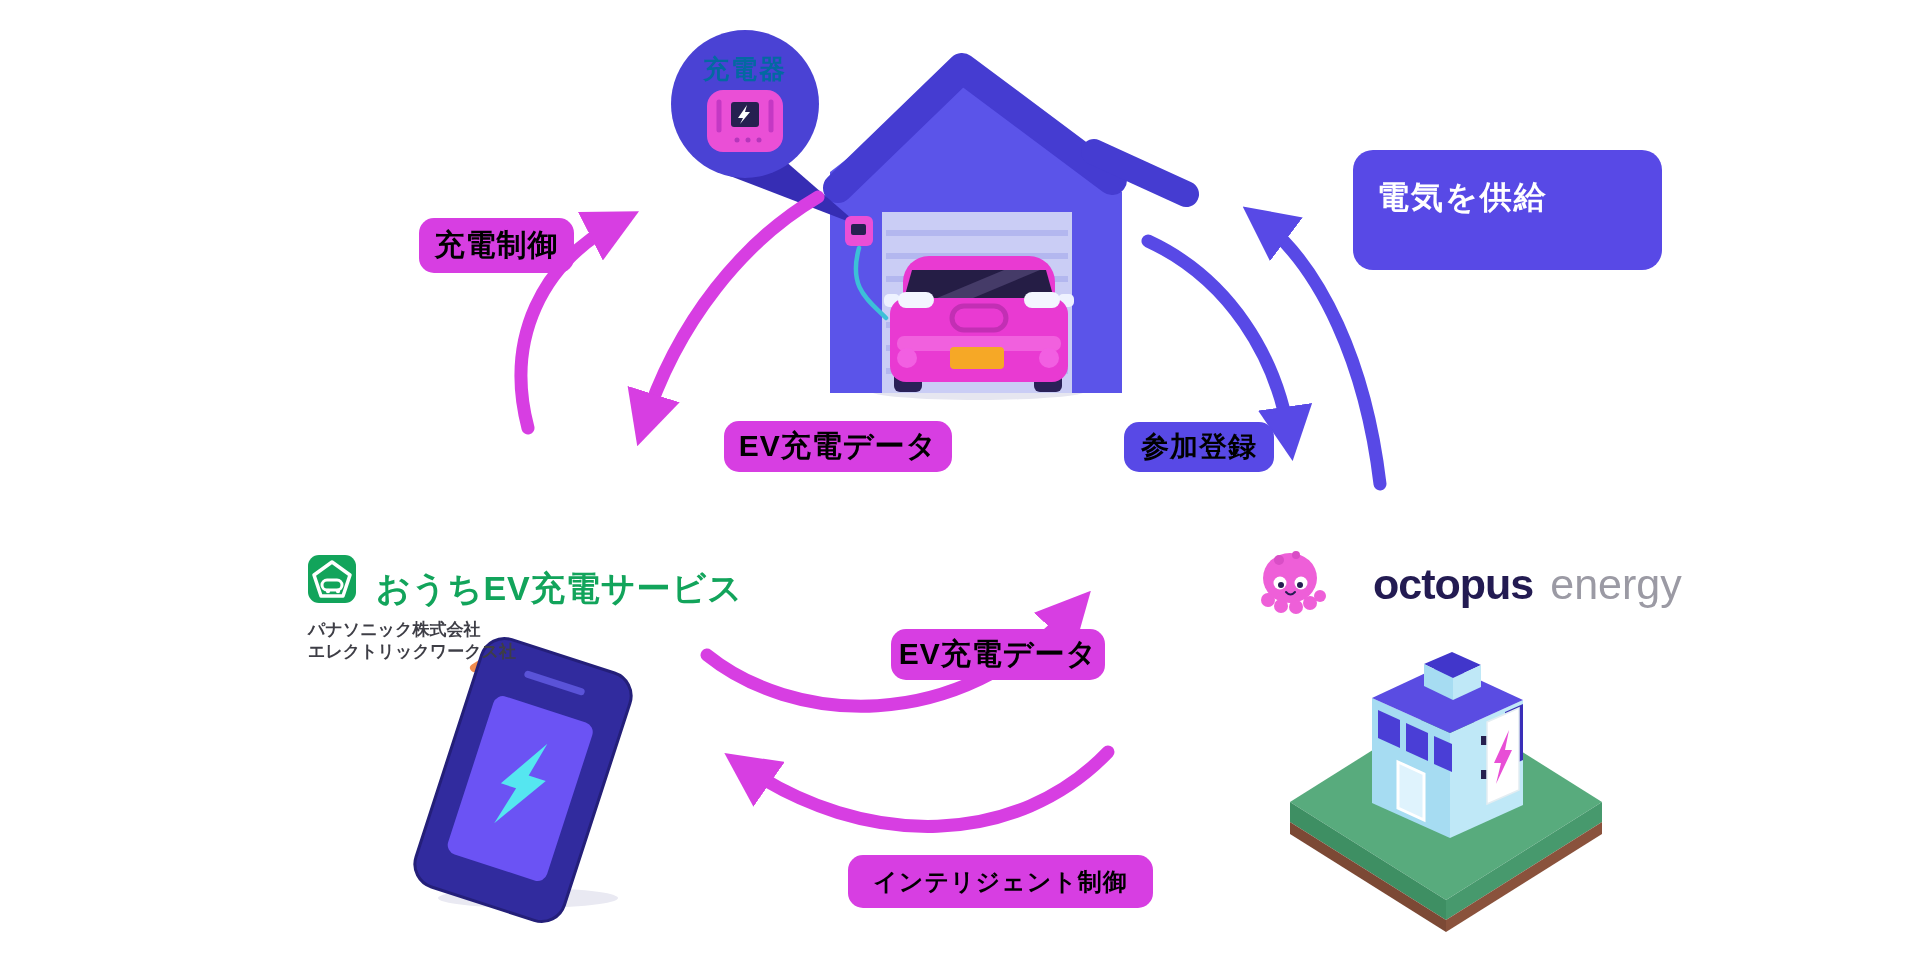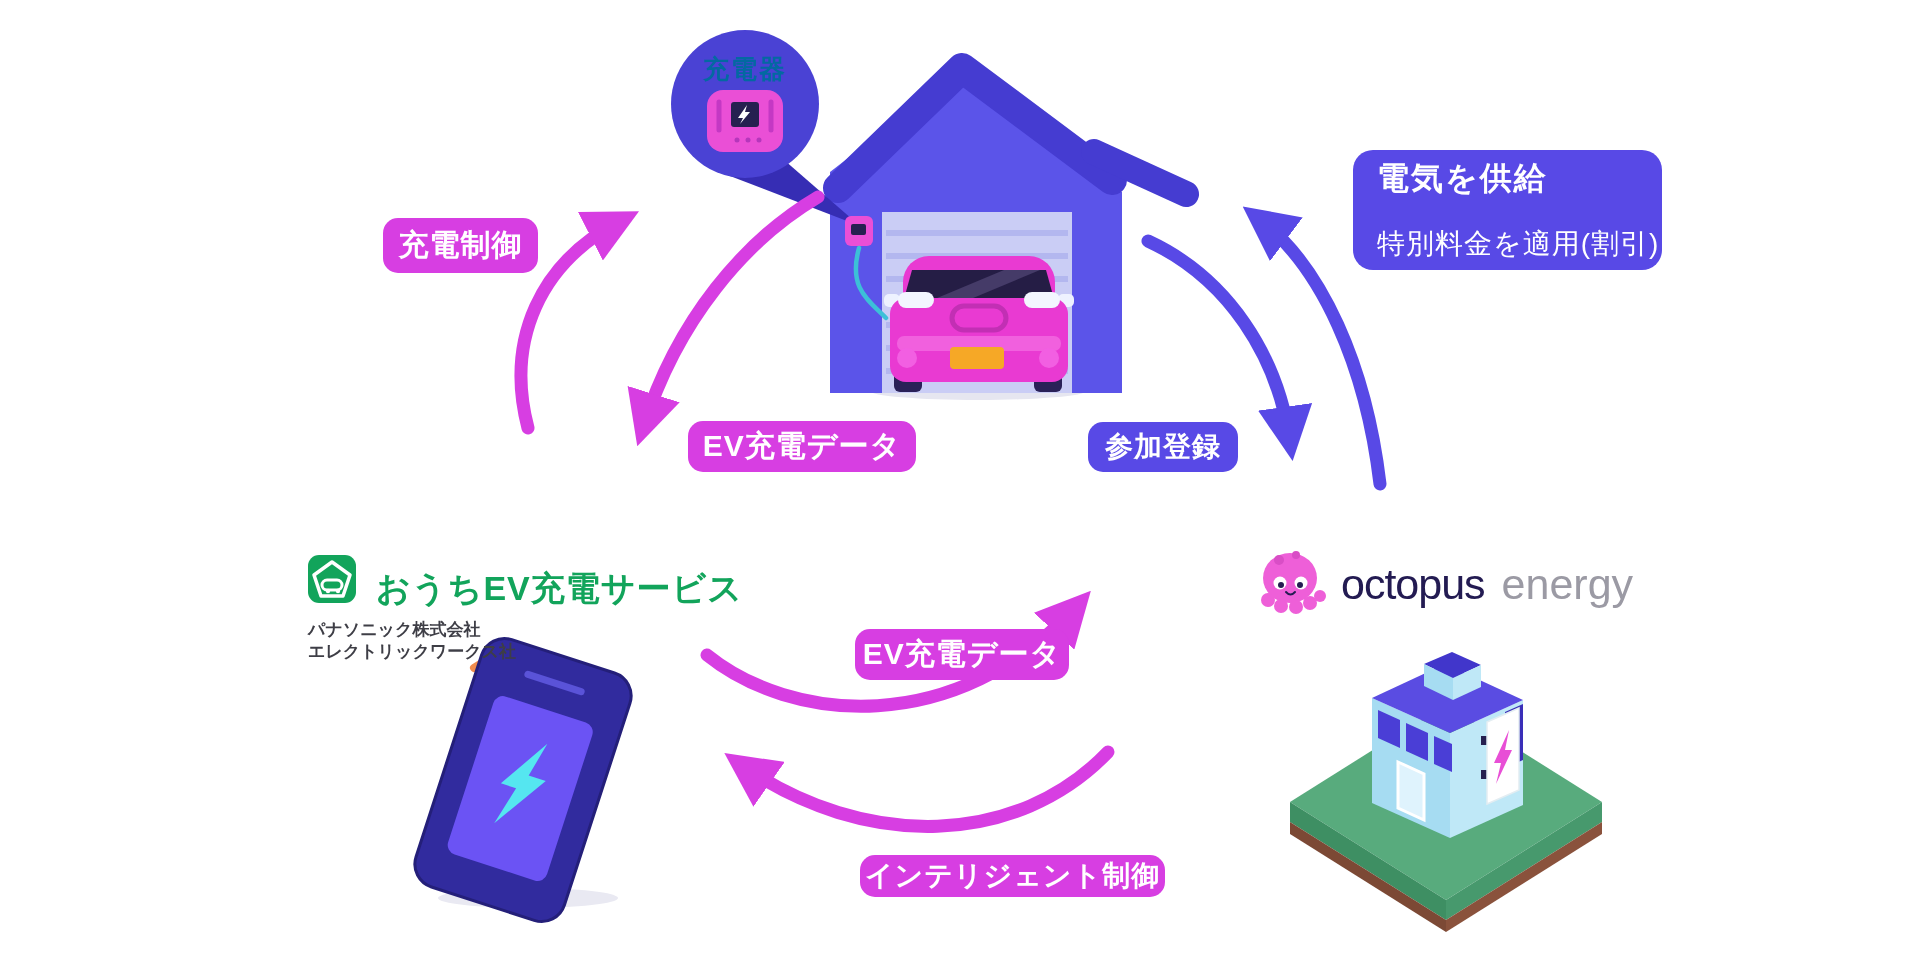--- a/index.html
+++ b/index.html
@@ -3,22 +3,23 @@
 <meta charset="utf-8">
 <style>
   html,body{margin:0;padding:0;background:#ffffff;}
   .stage{
     position:relative;width:1920px;height:958px;background:#ffffff;overflow:hidden;
     font-family:"Liberation Sans","DejaVu Sans",sans-serif;
   }
   .stage svg{position:absolute;left:0;top:0;}
   .pill{
     position:absolute;display:flex;align-items:center;justify-content:center;
-    color:#ffffff;border-radius:15px;font-weight:700;letter-spacing:1px;
+    color:#000000;border-radius:15px;font-weight:700;letter-spacing:1px;
     white-space:nowrap;
+    margin-left:36px;
   }
   .pill.pink{background:#d73ee2;}
   .pill.purple{background:#5849e6;text-align:center;}
   .supply-box{
     position:absolute;left:1353px;top:150px;width:309px;height:120px;
     background:#5849e6;border-radius:20px;color:#fff;
     display:flex;flex-direction:column;justify-content:center;padding-left:24px;box-sizing:border-box;
   }
   .supply-title{font-size:32px;font-weight:700;letter-spacing:2px;margin-bottom:24px;}
   .supply-sub{font-size:28px;font-weight:400;letter-spacing:1px;}
@@ -30,21 +31,21 @@
     position:absolute;left:364px;top:566px;font-size:34px;font-weight:700;
     color:#12a45b;letter-spacing:1px;white-space:nowrap;margin-left:12px;
   }
   .company{
     position:absolute;left:308px;top:619px;font-size:17px;line-height:22px;
     color:#3e3e46;font-weight:700;white-space:nowrap;
   }
   .wordmark{
     position:absolute;left:1341px;top:560px;font-size:43px;white-space:nowrap;
   }
-  .wordmark .bold{color:#231b52;font-weight:400;letter-spacing:-1px;}
+  .wordmark .bold{color:#231b52;font-weight:700;letter-spacing:-1px;margin-left:32px;}
   .wordmark .light{color:#9b9aa4;font-weight:300;margin-left:17px;}
 </style>
 </head>
 <body>
 
 <div class="stage">
 
   <svg width="1920" height="958" viewBox="0 0 1920 958">
     <defs>
       <marker id="ah-pink" viewBox="0 0 10 10" refX="6.5" refY="5" markerWidth="4.2" markerHeight="4.2" orient="auto">
@@ -182,26 +183,25 @@
   <div class="bubble-label">充電器</div>
 
   <div class="pill pink" style="left:383px;top:218px;width:155px;height:55px;font-size:30px;">充電制御</div>
 
   <div class="pill pink" style="left:688px;top:421px;width:228px;height:51px;font-size:30px;">EV充電データ</div>
 
   <div class="pill purple" style="left:1088px;top:422px;width:150px;height:50px;font-size:28px;">参加登録</div>
 
   <div class="supply-box">
     <div class="supply-title">電気を供給</div>
-    <div class="supply-sub">特別料金を適用(割引)</div>
   </div>
 
   <div class="pill pink" style="left:855px;top:629px;width:214px;height:51px;font-size:30px;">EV充電データ</div>
 
-  <div class="pill pink" style="left:860px;top:855px;width:305px;height:42px;font-size:28px;">インテリジェント制御</div>
+  <div class="pill pink" style="left:812px;top:855px;width:305px;height:53px;font-size:24px;">インテリジェント制御</div>
 
   <div class="service-name">おうちEV充電サービス</div>
 
   <div class="company">
     <div>パナソニック株式会社</div>
     <div>エレクトリックワークス社</div>
   </div>
 
   <div class="wordmark">
     <span class="bold">octopus</span><span class="light">energy</span>

